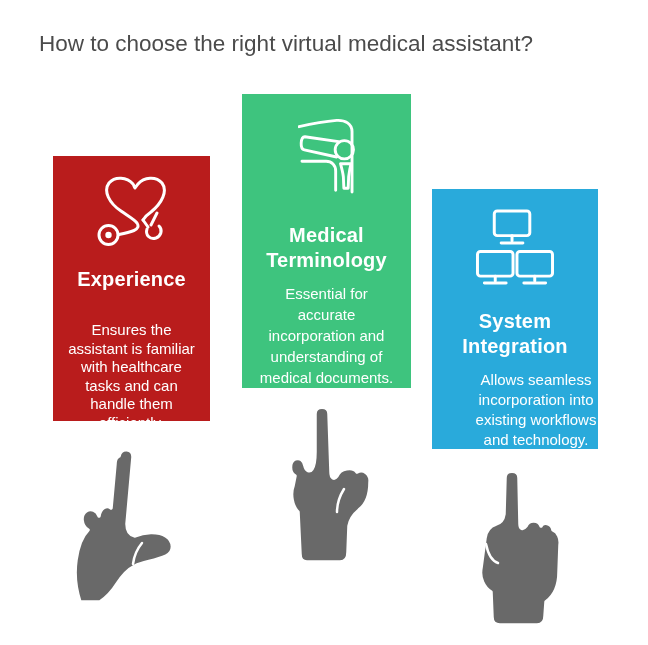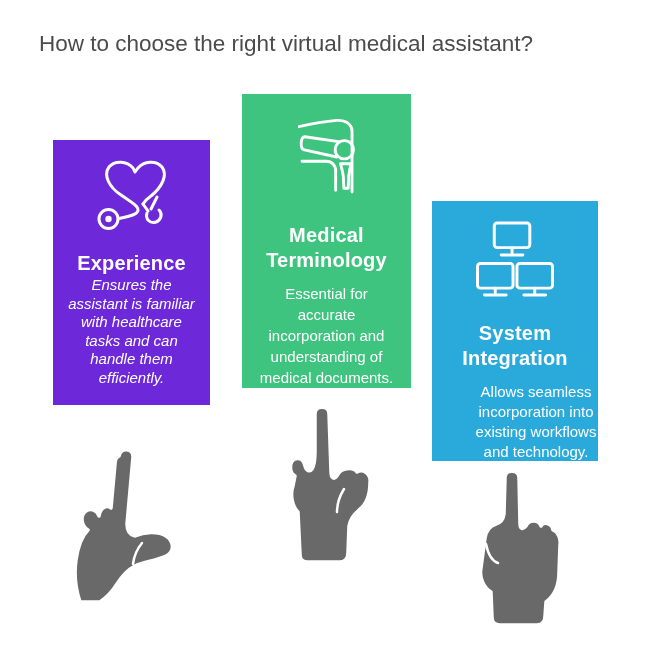--- a/index.html
+++ b/index.html
@@ -16,29 +16,29 @@
     color:#ffffff; display:flex; flex-direction:column; align-items:center;
     text-align:center;
   }
   .card h2 {
     margin:0; font-weight:bold; font-size:20px; line-height:25px;
     white-space:pre-line; letter-spacing:.2px;
   }
   .card p { margin:0; font-size:15px; white-space:pre-line; }
   .card .icon { flex:0 0 auto; }
 
-  .card-experience  { left:48px;  top:135px; width:167px; height:275px; background:#6d28d9; padding-top:17px; }
+  .card-experience  { left:48px;  top:151px; width:167px; height:275px; background:#b91c1c; padding-top:17px; }
   .card-experience  h2 { margin-top:20px; }
-  .card-experience  p  { margin-top:0; line-height:18.5px;font-style:italic; }
+  .card-experience  p  { margin-top:29px; line-height:18.5px; }
 
   .card-terminology { left:237px; top:89px;  width:179px; height:304px; background:#3ec47e; padding-top:24px; }
   .card-terminology h2 { margin-top:28px; }
   .card-terminology p  { margin-top:10px; line-height:21px; }
 
-  .card-integration { left:427px; top:196px; width:176px; height:270px; background:#29aadb; padding-top:19px; }
+  .card-integration { left:427px; top:184px; width:176px; height:270px; background:#29aadb; padding-top:19px; }
   .card-integration h2 { margin-top:24px; }
   .card-integration p  { margin-top:11px; line-height:20px;margin-left:42px; }
 
   .icon path, .icon rect, .icon line, .icon circle.ring {
     fill:none; stroke:#ffffff; stroke-width:3; stroke-linecap:round; stroke-linejoin:round;
   }
   .icon circle.dot { fill:#ffffff; stroke:none; }
 
   .hand { position:absolute; }
   .hand .silhouette { fill:#696969; stroke:#ffffff; stroke-width:3.5; stroke-linejoin:round; }

